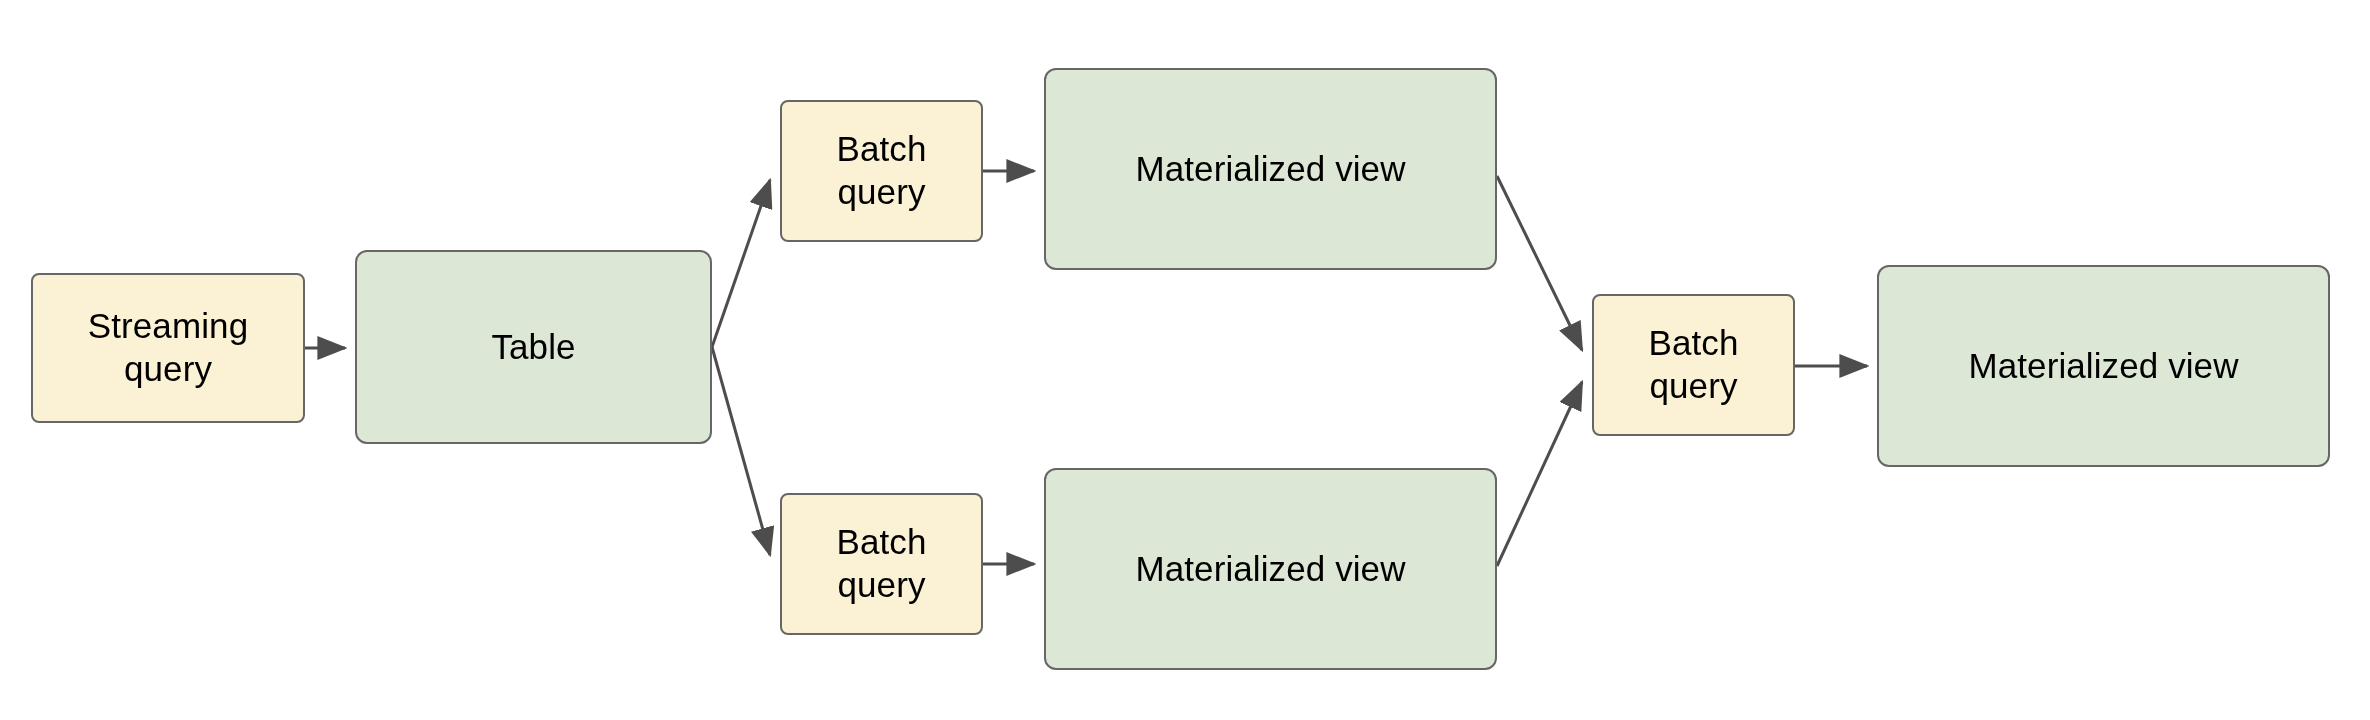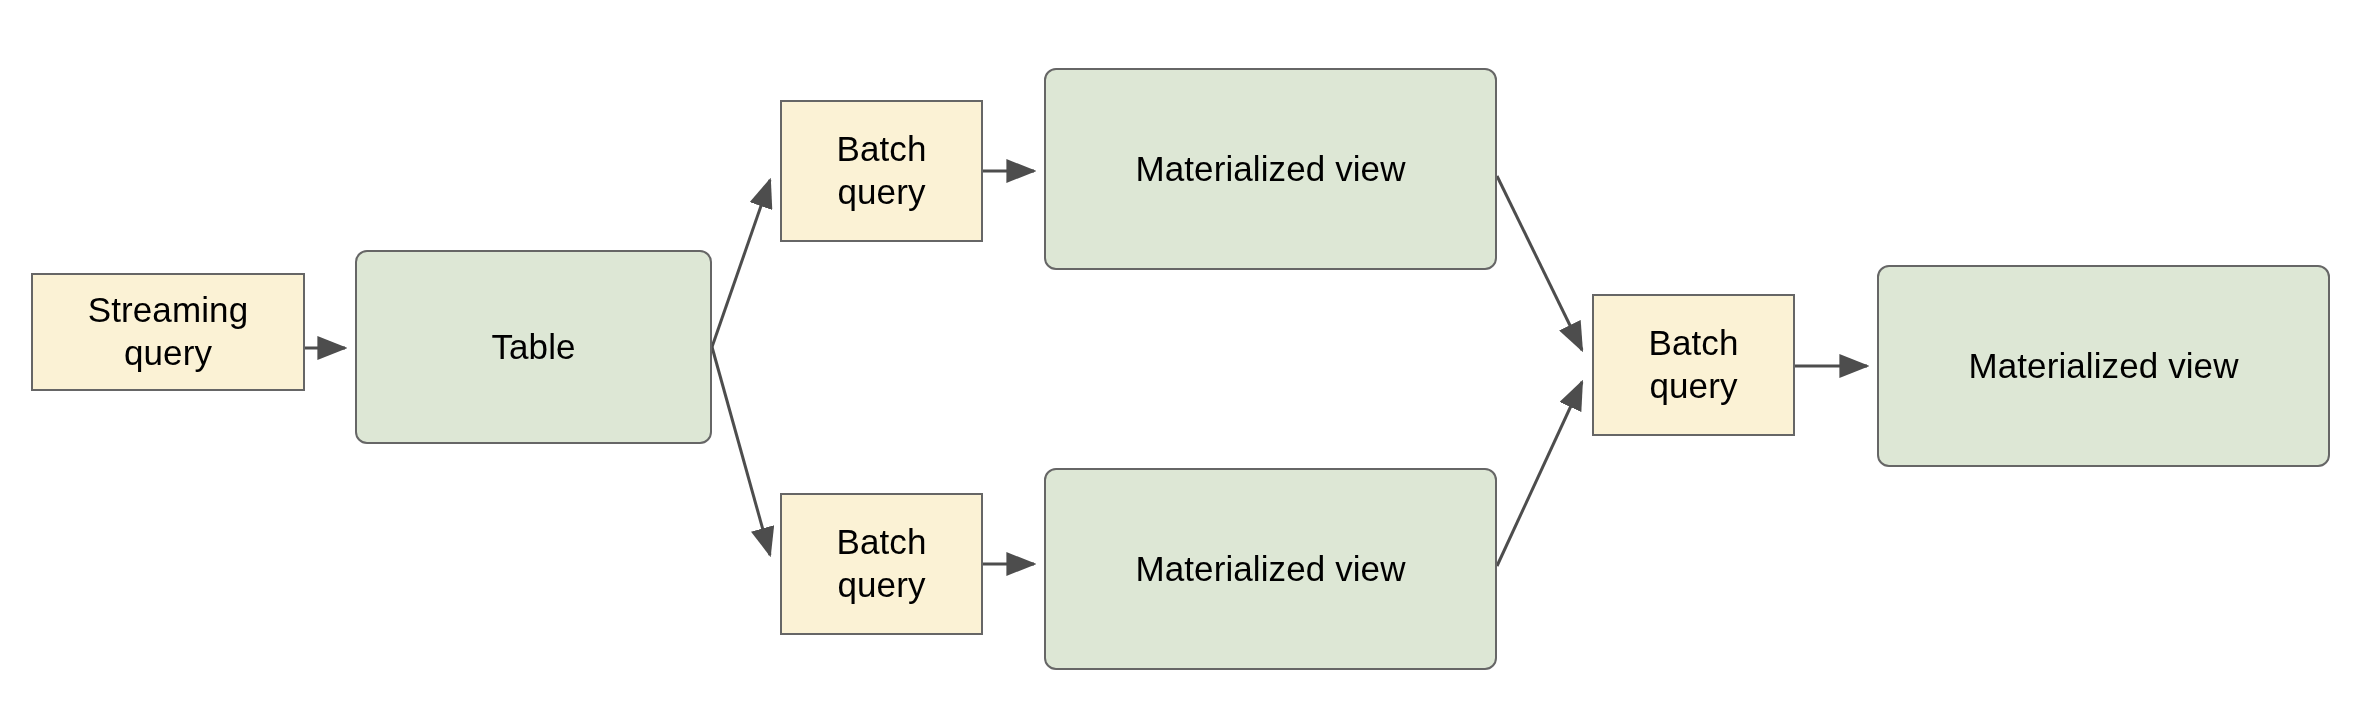--- a/index.html
+++ b/index.html
@@ -32,21 +32,21 @@
     text-align: center;
     color: #000000;
     font-size: 35px;
     line-height: 1.22;
     letter-spacing: 0.1px;
     border: 2px solid #666666;
     z-index: 2;
   }
   .node.process {
     background: #fbf2d5;
-    border-radius: 0;
+    border-radius: 8px;
     align-items: center;
   }
   .node.store {
     background: #dde7d5;
     border-radius: 12px;
   }
   .node .label {
     display: block;
     white-space: pre-line;
     padding: 0 6px;
@@ -74,21 +74,21 @@
 
     <path d="M983,564 L1034,564" fill="none" stroke="#4d4d4d" stroke-width="3" marker-end="url(#ah)"></path>
 
     <path d="M1497,176 L1582,350" fill="none" stroke="#4d4d4d" stroke-width="3" marker-end="url(#ah)"></path>
 
     <path d="M1497,566 L1582,382" fill="none" stroke="#4d4d4d" stroke-width="3" marker-end="url(#ah)"></path>
 
     <path d="M1795,366 L1867,366" fill="none" stroke="#4d4d4d" stroke-width="3" marker-end="url(#ah)"></path>
   </svg>
 
-  <div class="node process" style="left:31px; top:273px; width:274px; height:118px;">
+  <div class="node process" style="left:31px; top:273px; width:274px; height:150px;">
     <span class="label">Streaming
 query</span>
   </div>
 
   <div class="node store" style="left:355px; top:250px; width:357px; height:194px;">
     <span class="label">Table</span>
   </div>
 
   <div class="node process" style="left:780px; top:100px; width:203px; height:142px;">
     <span class="label">Batch

